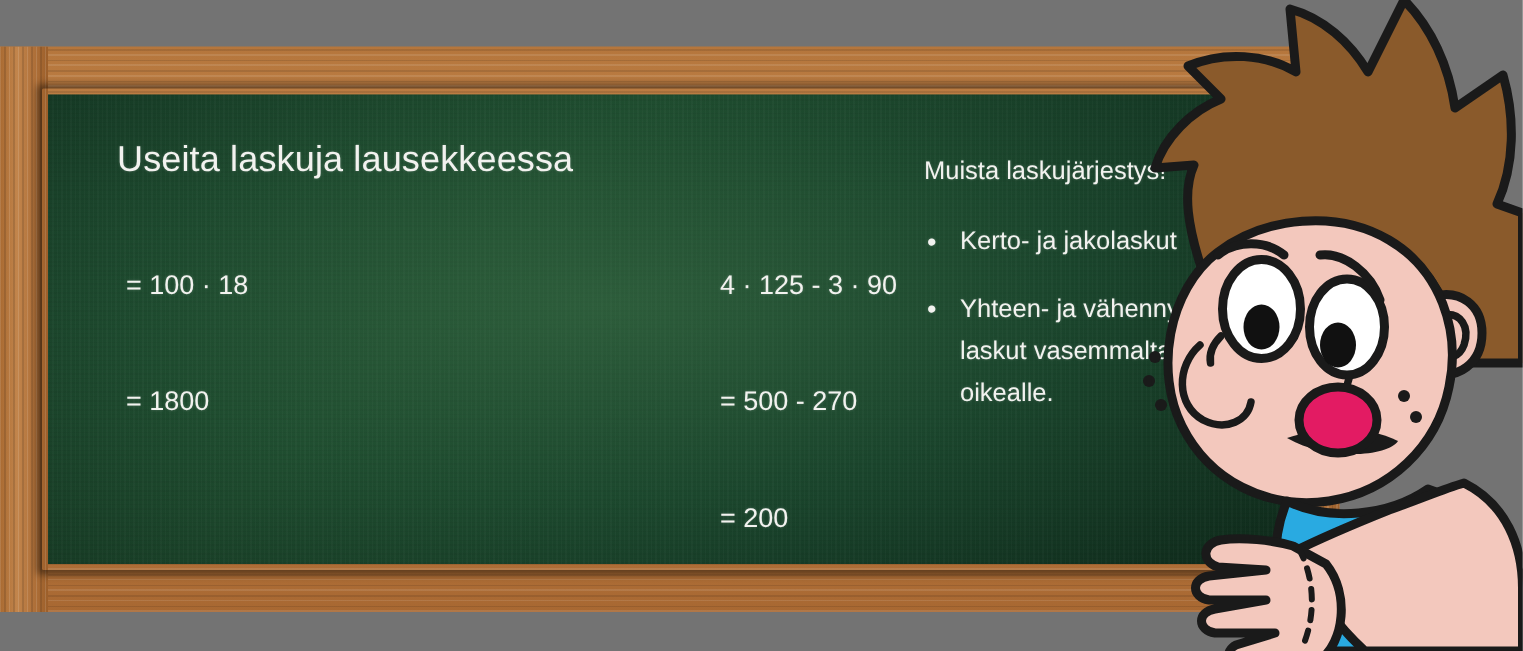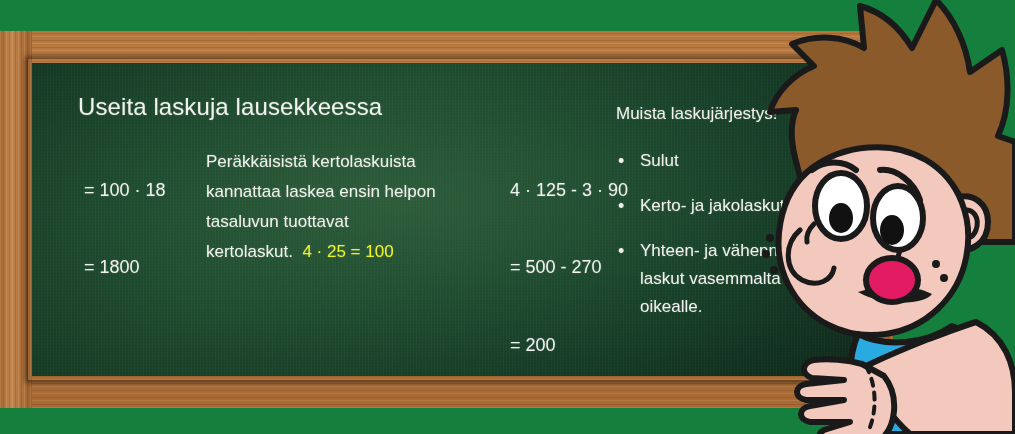--- a/index.html
+++ b/index.html
@@ -11,21 +11,21 @@
     font-family: "Liberation Sans", sans-serif;
     overflow: hidden;
     position: relative;
   }
 
   #scene {
     position: absolute;
     inset: 0;
     width: 1015px;
     height: 434px;
-    background: #15803d;
+    background: #737373;
   }
 
   
   .frame {
     position: absolute;
     left: 0px;
     top: 31px;
     width: 893px;
     height: 377px;
     background:
@@ -112,21 +112,21 @@
 
   .board-title {
     left: 46px;
     top: 31px;
     font-size: 24px;
     letter-spacing: 0.1px;
   }
 
   
   .eq-col-left { left: 52px; top: 84px; }
-  .eq-col-right { left: 478px; top: 84px; }
+  .eq-col-right { left: 448px; top: 84px; }
   .eq-line { font-size: 18px; margin-bottom: 25px; white-space: pre; }
 
   
   .para-col {
     left: 174px;
     top: 84px;
     width: 232px;
     font-size: 17px;
     line-height: 30px;
     white-space: normal;
@@ -188,34 +188,30 @@
 
   <div class="board">
 
     <div class="chalk board-title">Useita laskuja lausekkeessa</div>
 
     <div class="chalk eq-col-left">
       <div class="eq-line">= 100 · 18</div>
       <div class="eq-line">= 1800</div>
     </div>
 
-    <div class="chalk para-col">
-      <span>Peräkkäisistä kertolaskuista kannattaa laskea ensin helpon tasaluvun tuottavat kertolaskut.</span><span>&nbsp;&nbsp;</span><span class="hl">4 · 25 = 100</span>
-    </div>
 
     <div class="chalk eq-col-right">
       <div class="eq-line">4 · 125 - 3 · 90</div>
       <div class="eq-line">= 500 - 270</div>
       <div class="eq-line">= 200</div>
     </div>
 
     <div class="chalk list-head">Muista laskujärjestys!</div>
 
     <ul class="bullet-list">
-      <li>Sulut</li>
       <li>Kerto- ja jakolaskut</li>
       <li style="white-space: pre-line;">Yhteen- ja vähennys-
 laskut vasemmalta
 oikealle.</li>
     </ul>
 
   </div>
 
   <div class="boy">
     <svg viewBox="0 0 275 442" xmlns="http://www.w3.org/2000/svg">

